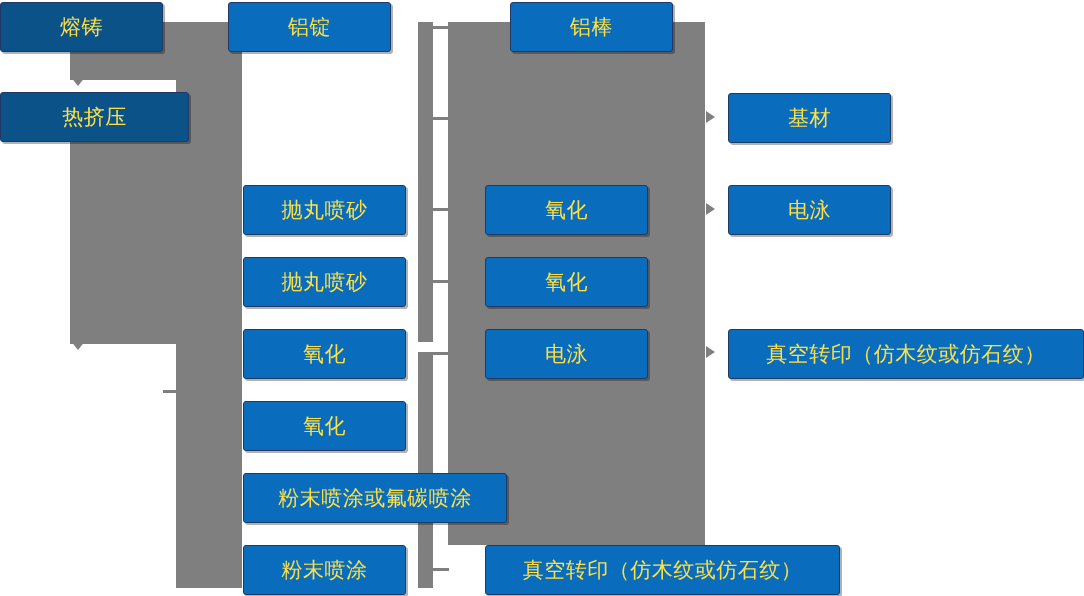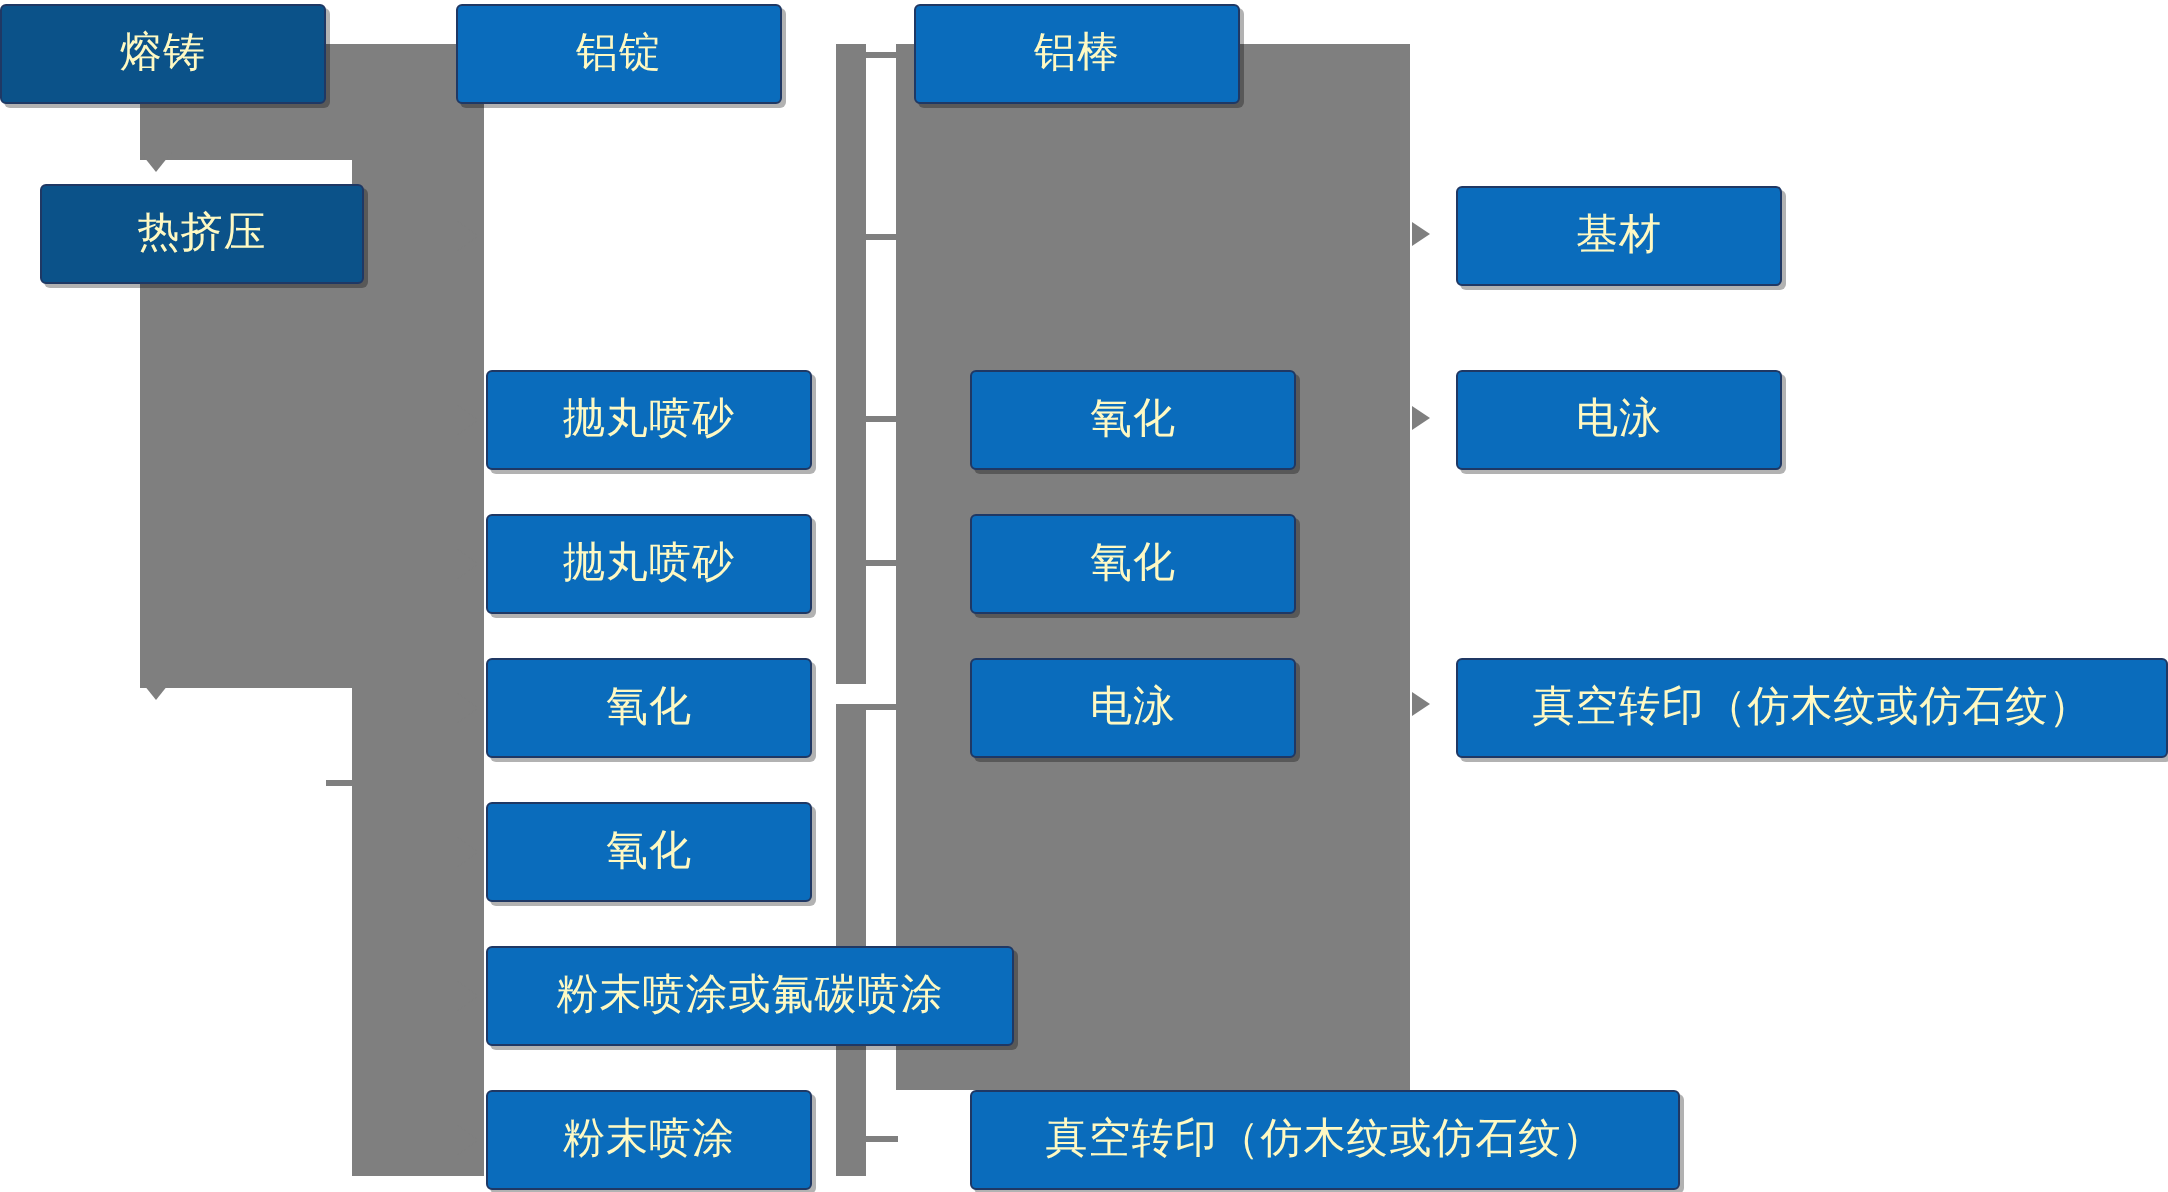--- a/index.html
+++ b/index.html
@@ -31,21 +31,21 @@
     border-bottom:6px solid transparent;
     border-left:9px solid #7F7F7F;
   }
   .stem{position:absolute;height:3px;background:#7F7F7F;}
 
   
   .box{
     position:absolute;
     box-sizing:border-box;
     display:flex;align-items:center;justify-content:center;
-    color:#fef9c3;
+    color:#fde047;
     font-size:21px;
     line-height:1.1;
     border:1px solid #1F3864;
     border-radius:3px;
     box-shadow:2px 2px 0 rgba(0,0,0,0.30);
     white-space:nowrap;
     letter-spacing:0.5px;
   }
   .box.dark{background:#0B5289;}
   .box.light{background:#0A6CBC;}
@@ -86,21 +86,21 @@
 
   <div class="gray" style="left:448px;top:22px;width:257px;height:523px;"></div>
 
   <div class="arrow-sm" style="left:706px;top:111px;"></div>
   <div class="arrow-sm" style="left:706px;top:203px;"></div>
   <div class="arrow-sm" style="left:706px;top:346px;"></div>
 
   <div class="box dark" style="left:0px;top:2px;width:163px;height:50px;">
     <span>熔铸</span>
   </div>
-  <div class="box dark" style="left:0px;top:92px;width:162px;height:50px;margin-left:20px;">
+  <div class="box dark" style="left:0px;top:92px;width:189px;height:50px;">
     <span>热挤压</span>
   </div>
 
   <div class="box light" style="left:228px;top:2px;width:163px;height:50px;">
     <span>铝锭</span>
   </div>
   <div class="box light" style="left:243px;top:185px;width:163px;height:50px;">
     <span>抛丸喷砂</span>
   </div>
   <div class="box light" style="left:243px;top:257px;width:163px;height:50px;">
@@ -112,21 +112,21 @@
   <div class="box light" style="left:243px;top:401px;width:163px;height:50px;">
     <span>氧化</span>
   </div>
   <div class="box light" style="left:243px;top:473px;width:264px;height:50px;justify-content:center;">
     <span>粉末喷涂或氟碳喷涂</span>
   </div>
   <div class="box light" style="left:243px;top:545px;width:163px;height:50px;">
     <span>粉末喷涂</span>
   </div>
 
-  <div class="box light" style="left:457px;top:2px;width:163px;height:50px;align-items:center;">
+  <div class="box light" style="left:510px;top:2px;width:163px;height:50px;align-items:center;">
     <span>铝棒</span>
   </div>
   <div class="box light" style="left:485px;top:185px;width:163px;height:50px;">
     <span>氧化</span>
   </div>
   <div class="box light" style="left:485px;top:257px;width:163px;height:50px;">
     <span>氧化</span>
   </div>
   <div class="box light" style="left:485px;top:329px;width:163px;height:50px;">
     <span>电泳</span>

